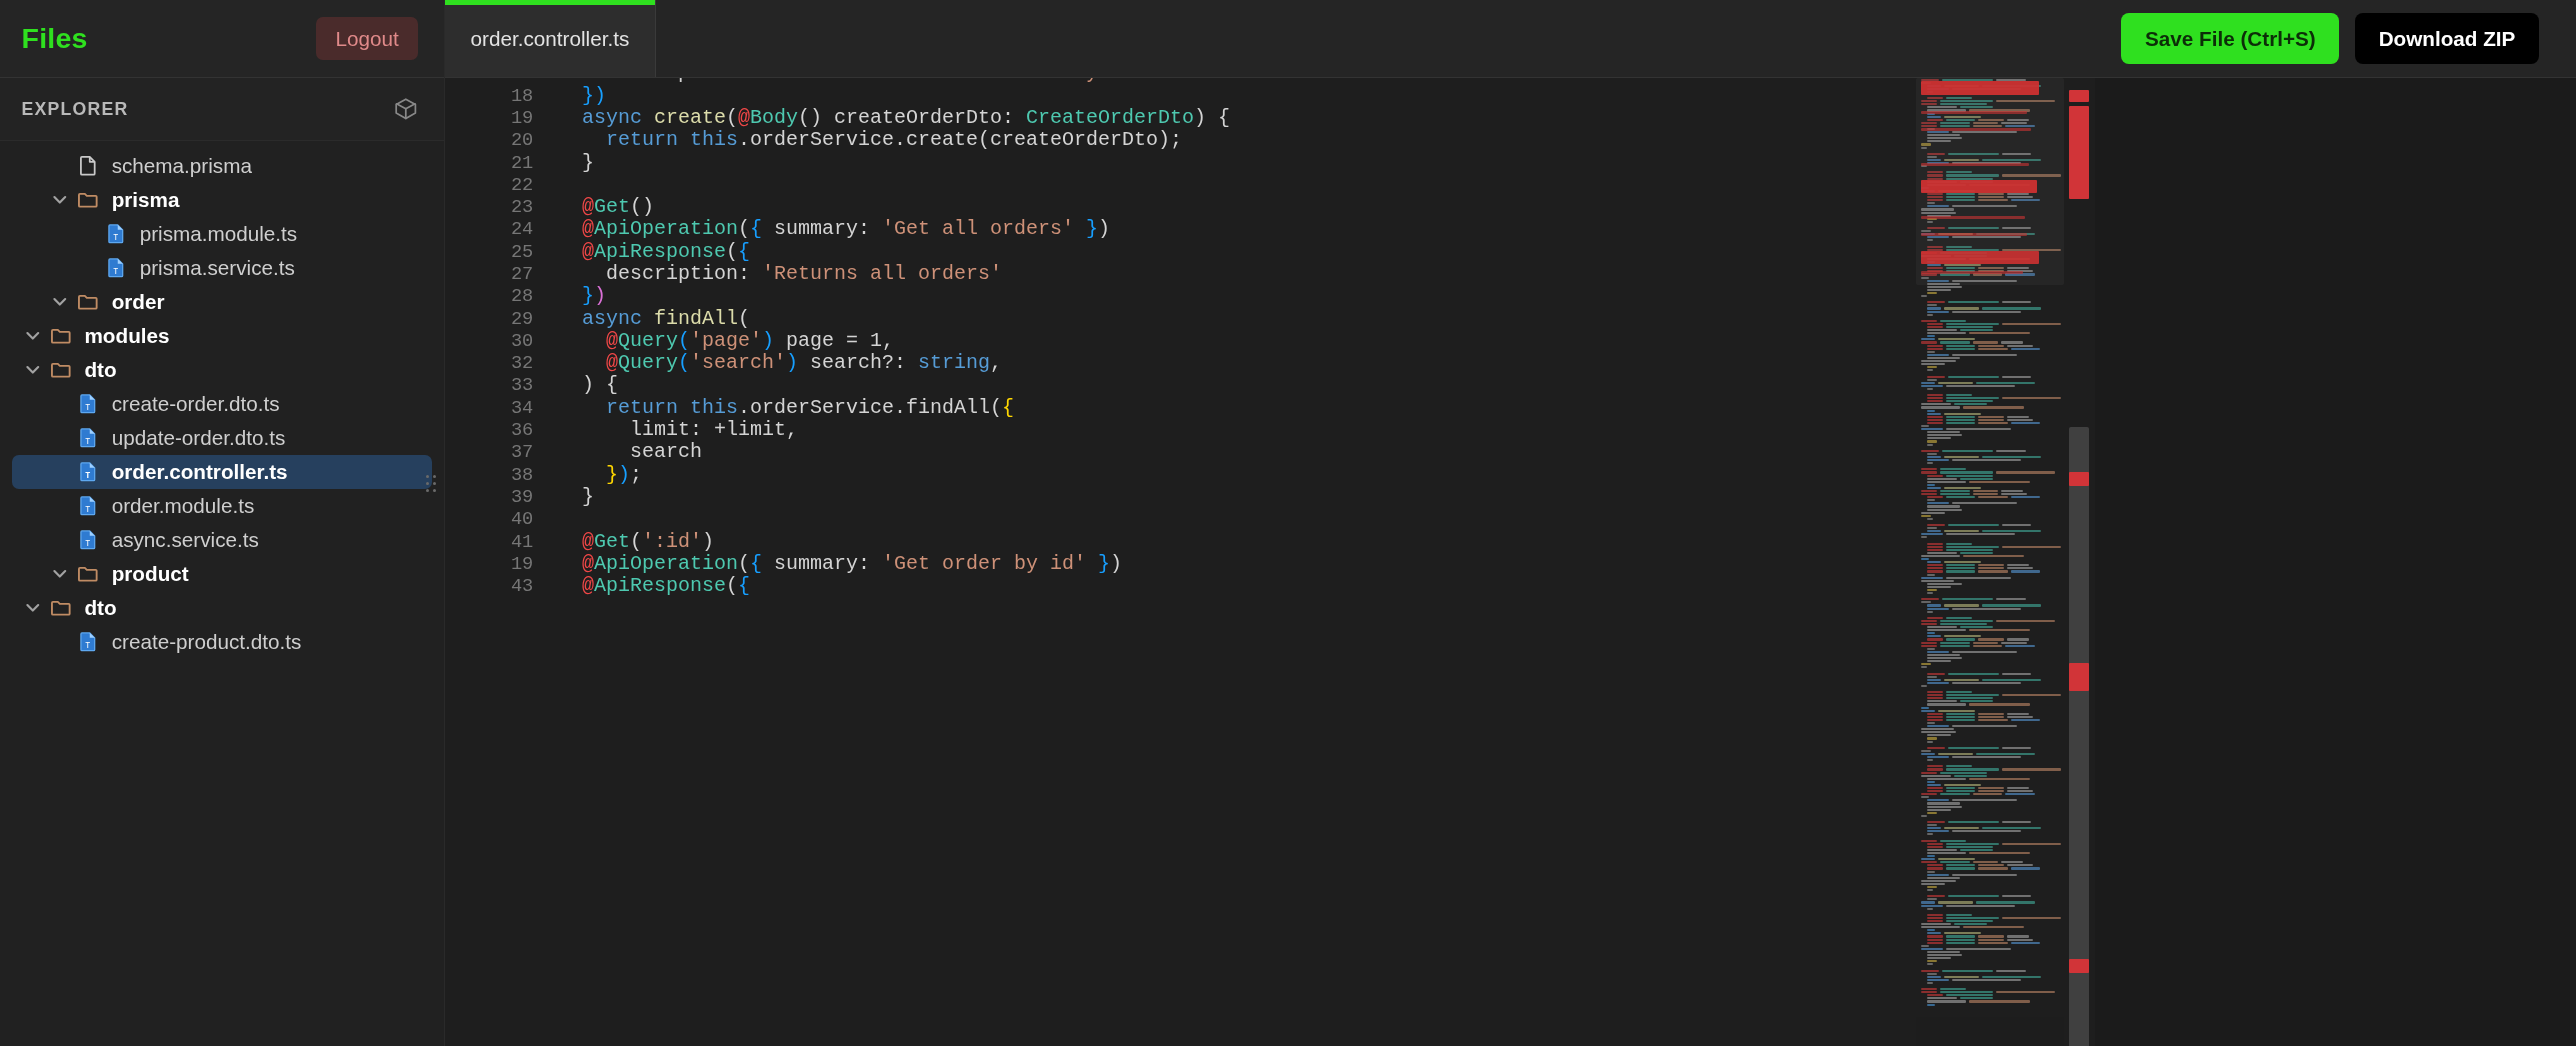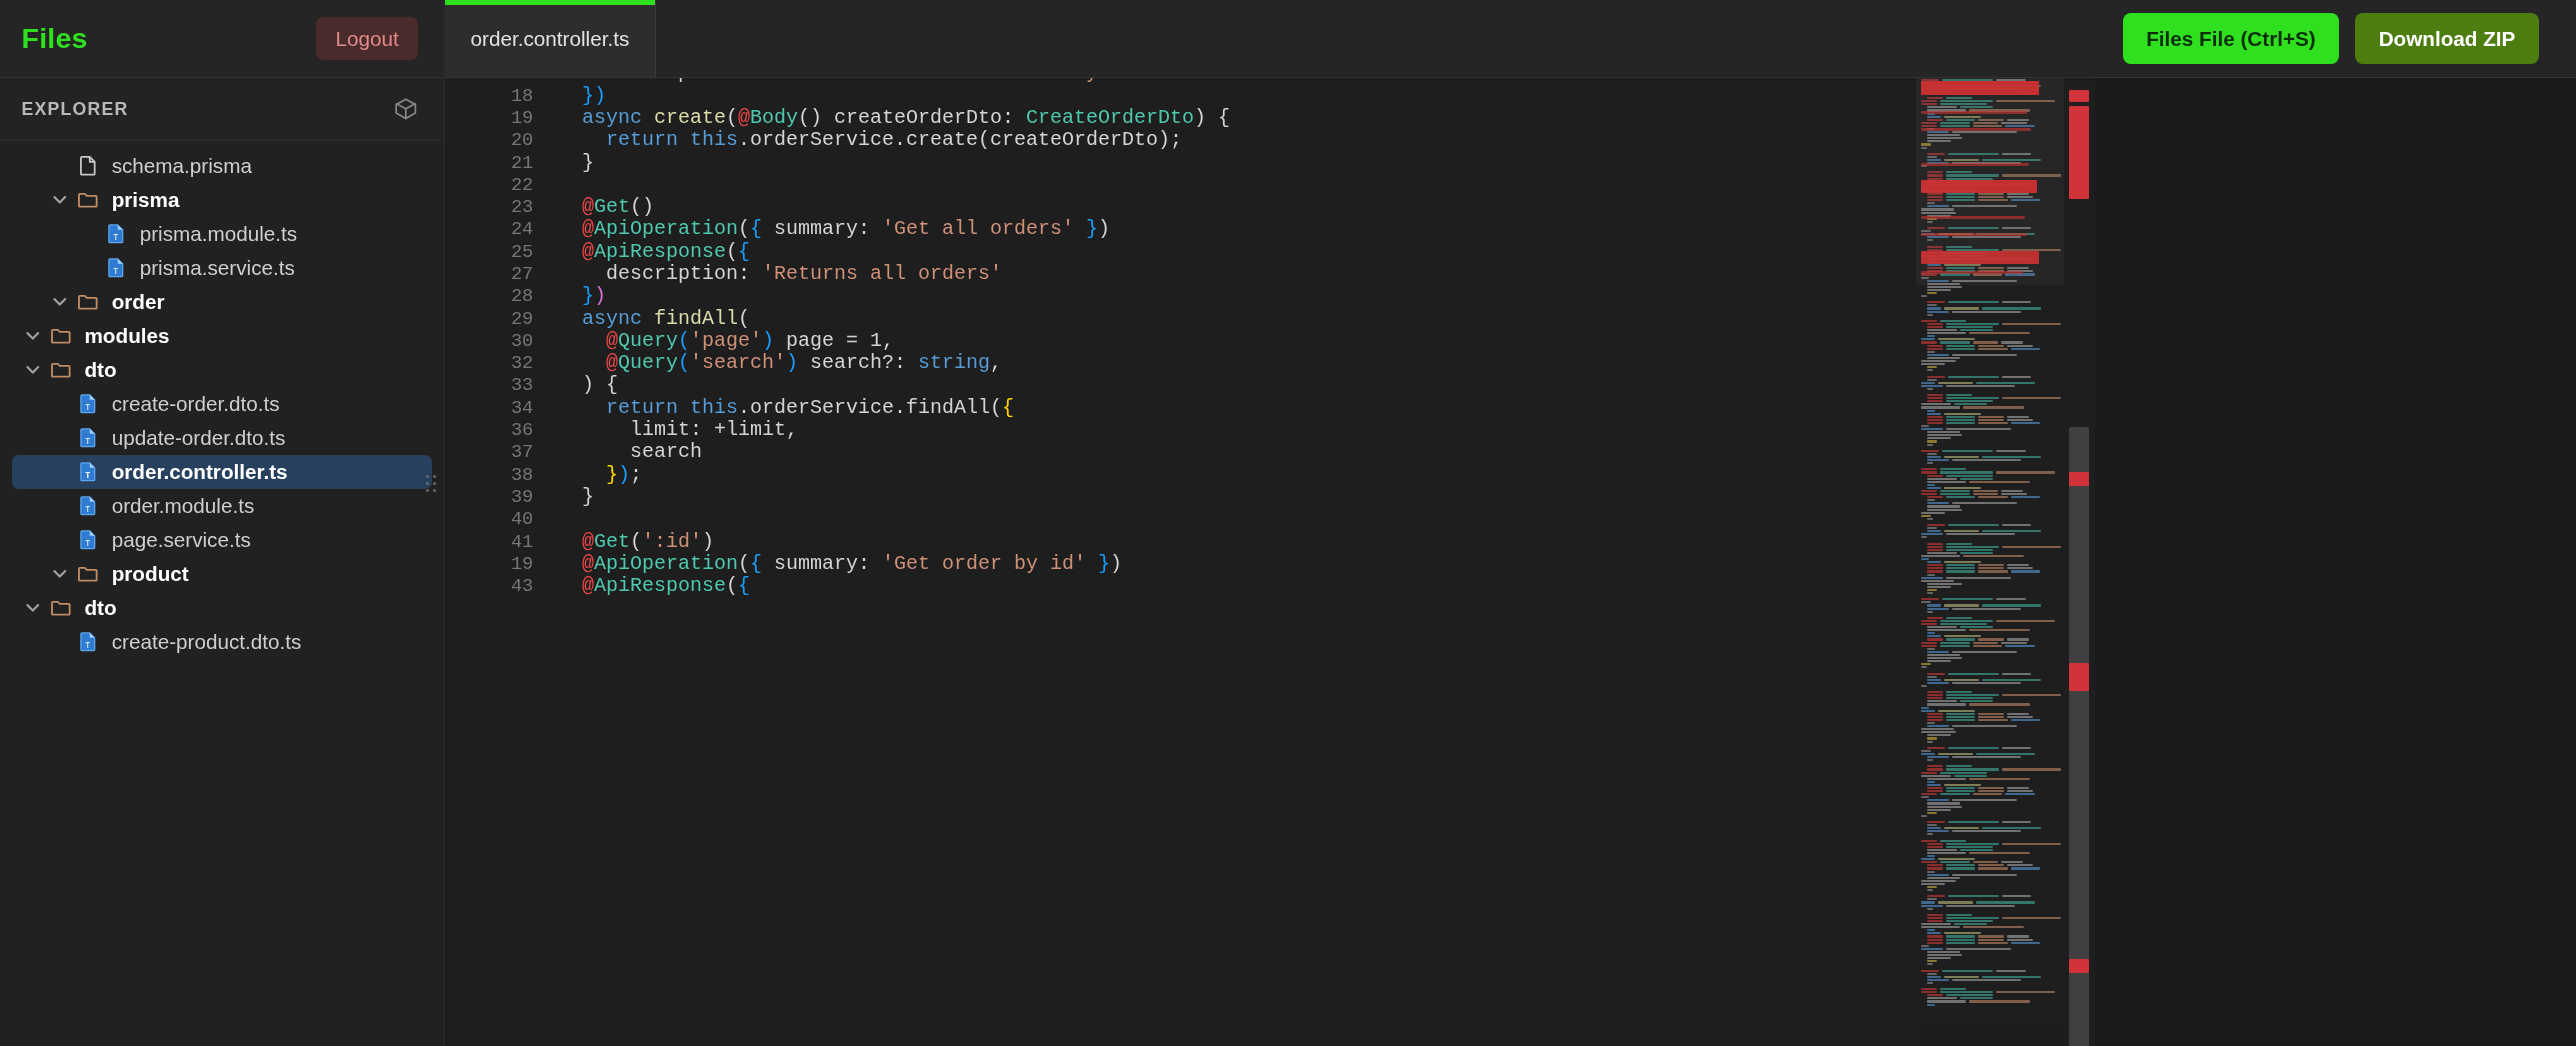--- a/index.html
+++ b/index.html
@@ -174,21 +174,21 @@
   .btn {
     border: none;
     border-radius: 7.9px;
     font-size: 20.7px;
     font-weight: bold;
     font-family: "Liberation Sans", sans-serif;
     padding: 13.8px 23.6px;
     cursor: pointer;
   }
   .btn-save { background: #2fe01f; color: #0c2e08; }
-  .btn-zip  { background: #4d7c0f; color: #ffffff; }
+  .btn-zip  { background: #000000; color: #ffffff; }
 
   
   .editor-wrap {
     flex: 1 1 auto;
     position: relative;
     overflow: hidden;
     background: #1e1e1e;
     display: flex;
   }
   .editor {
@@ -409,21 +409,21 @@
             </svg></span>
           <span class="tree-label">order.module.ts</span>
         </div>
         <div class="tree-row" style="padding-left: 37px;">
           <span class="chev blank"></span>
           <span class="ficon"><svg viewBox="0 0 24 24" width="23.6" height="23.6" style="font-size:21px">
               <path d="M14 3H6a1 1 0 00-1 1v16a1 1 0 001 1h12a1 1 0 001-1V8z" fill="#2f7bd1" stroke="#5ea8f0" stroke-width="1.3" stroke-linejoin="round"></path>
               <path d="M14 3v5h5" fill="#9fd0ff"></path>
               <text x="12" y="18" font-size="8.5" font-family="Liberation Mono, monospace" fill="#ffffff" text-anchor="middle">T</text>
             </svg></span>
-          <span class="tree-label">page.service.ts</span>
+          <span class="tree-label">async.service.ts</span>
         </div>
         <div class="tree-row folder" style="padding-left: 37px;">
           <span class="chev"><svg viewBox="0 0 24 24" width="21.6" height="21.6" fill="none" stroke="#b9b9b9" stroke-width="2.4" stroke-linecap="round" stroke-linejoin="round">
               <path d="M6 9l6 6 6-6"></path>
             </svg></span>
           <span class="ficon"><svg viewBox="0 0 24 24" width="23.6" height="23.6" fill="none" stroke="#c08c64" stroke-width="1.9" stroke-linejoin="round">
               <path d="M3 7a1 1 0 011-1h5l2 2h9a1 1 0 011 1v9a1 1 0 01-1 1H4a1 1 0 01-1-1z"></path>
             </svg></span>
           <span class="tree-label">product</span>
         </div>
@@ -460,21 +460,21 @@
 
   <div class="main">
 
     <div class="topbar">
       <div class="tabstrip" id="tabstrip">
           <div class="tab active">
             <span>order.controller.ts</span>
           </div>
         </div>
       <div class="topbar-actions">
-        <button class="btn btn-save">Files File (Ctrl+S)</button>
+        <button class="btn btn-save">Save File (Ctrl+S)</button>
         <button class="btn btn-zip">Download ZIP</button>
       </div>
     </div>
 
     <div class="editor-wrap">
       <div class="editor">
         <div class="code-scroller" id="code">
             <div class="cline"><span class="lnum">17</span><span class="ltext"><span class="id">    description: </span><span class="str">'Order has been successfully created'</span></span></div>
             <div class="cline"><span class="lnum">18</span><span class="ltext"><span class="id">  </span><span class="br3">})</span></span></div>
             <div class="cline"><span class="lnum">19</span><span class="ltext"><span class="id">  </span><span class="k">async</span><span class="fn"> create</span><span class="pn">(</span><span class="at">@</span><span class="dec">Body</span><span class="pn">()</span><span class="id"> createOrderDto: </span><span class="typ">CreateOrderDto</span><span class="pn">) {</span></span></div>

